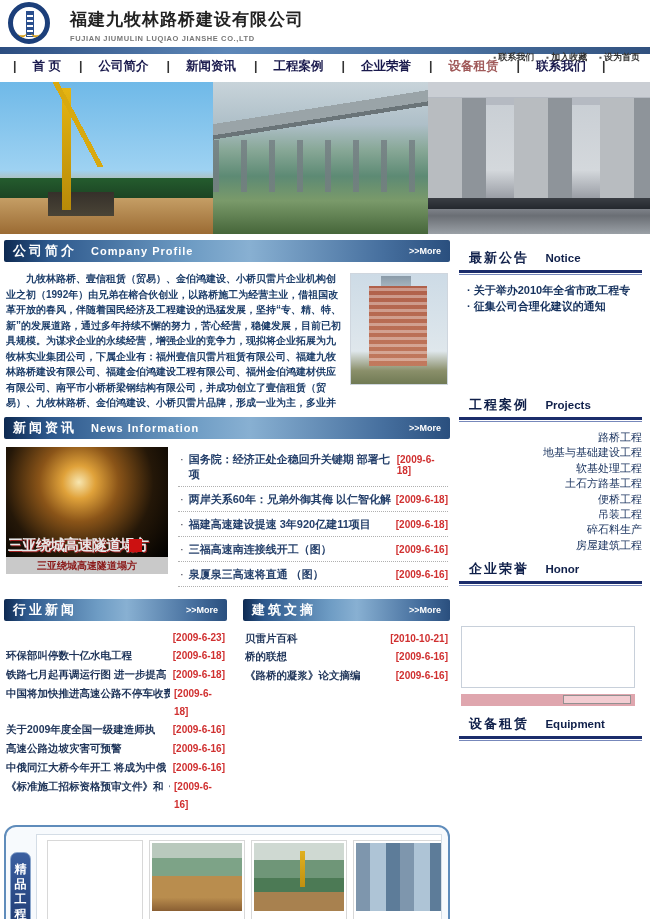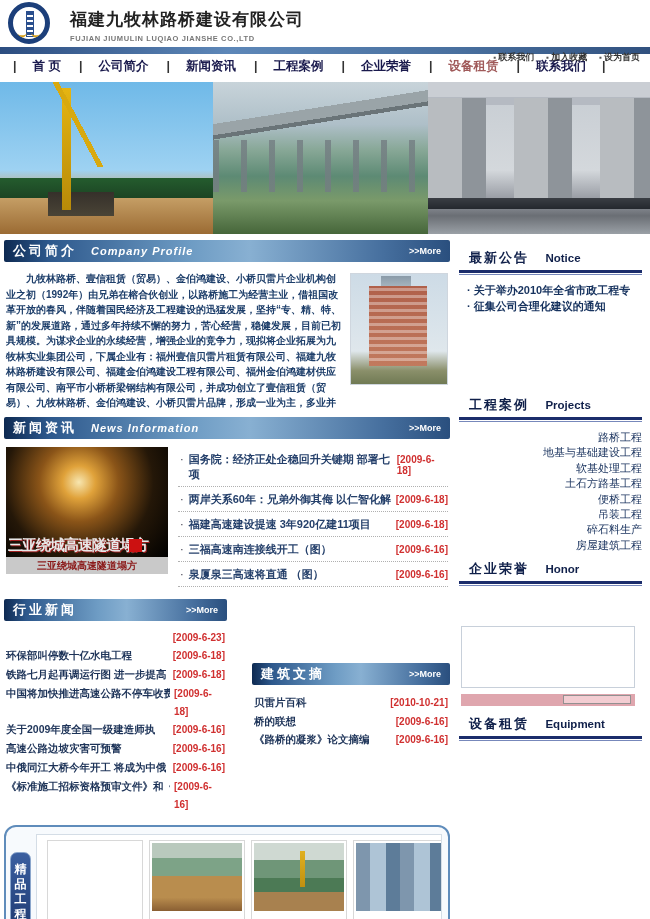--- a/index.html
+++ b/index.html
@@ -59,21 +59,21 @@
 
   
   .main { display: flex; padding-top: 6px; }
   .col-left { width: 455px; padding: 0 5px 0 4px; }
   .col-right { width: 195px; padding: 4px 8px 0 4px; }
 
   .sec-bar { height: 22px; border-radius: 2px; display: flex; align-items: center; padding: 0 9px;
     color: #fff; position: relative;
     background: linear-gradient(90deg,#0e2a52 0%,#2d588c 10%,#6e9cc4 42%,#88b0d2 55%,#466f9e 85%,#2a4f7e 100%); }
   .sec-bar .cn { font-size: 13px; font-weight: bold; letter-spacing: 3px; }
-  .sec-bar .en { font-size: 11px; font-weight: bold; margin-left: 14px; letter-spacing: 1px; font-style: italic; }
+  .sec-bar .en { font-size: 11px; font-weight: bold; margin-left: 14px; letter-spacing: 1px; }
   .more-link { margin-left: auto; font-size: 9px; font-weight: bold; color: #fff; text-decoration: none; }
 
   
   .profile { display: flex; padding: 9px 2px 6px 2px; }
   .profile p { flex: 1; font-size: 10px; font-weight: bold; line-height: 1.55; color: #1d3e6a; text-indent: 2em; padding-right: 8px; }
   .bldg-photo { width: 98px; height: 112px; margin-top: 2px; border: 1px solid #cfd6de;
     background:
       repeating-linear-gradient(180deg, rgba(255,255,255,.35) 0 3px, transparent 3px 7px) no-repeat 18px 14px / 58px 76px,
       linear-gradient(#b0604a,#c27a5e) no-repeat 18px 12px / 58px 80px,
       linear-gradient(#8a9aa8,#aab8c2) no-repeat 30px 2px / 30px 12px,
@@ -90,21 +90,21 @@
   .news-caption { height: 17px; line-height: 17px; text-align: center; background: #c9c9c9;
     color: #8b1a1a; font-size: 10px; font-weight: bold; }
   .news-list { flex: 1; }
   .news-item { display: flex; align-items: baseline; font-size: 11px; padding: 5px 0 4px 0;
     border-bottom: 1px dotted #b0b0b0; }
   .news-item .blt { color: #334; margin: 0 5px 0 2px; }
   .news-item .t { color: #25406b; text-decoration: none; font-weight: bold; }
   .news-item .d { margin-left: auto; color: #d03030; font-size: 10px; font-weight: bold; }
 
   
-  .subrow { display: flex; gap: 25px; margin-top: 8px; align-items: center; }
+  .subrow { display: flex; gap: 16px; margin-top: 8px; }
   .subcol-a { width: 223px; }
   .subcol-b { flex: 1; }
   .mini-list { padding: 8px 2px 0 2px; }
   .mini-item { display: flex; align-items: baseline; font-size: 10.5px; line-height: 1.78; }
   .mini-item .t { color: #1d3358; font-weight: bold; text-decoration: none; white-space: nowrap; overflow: hidden; }
   .mini-item .d { margin-left: auto; color: #d03030; font-size: 10px; font-weight: bold; padding-left: 4px; }
 
   
   .gallery { margin-top: 12px; position: relative; height: 134px; border: 2px solid #5f8cbb;
     border-radius: 12px; background: #f7fafd; padding: 7px 6px 7px 30px; }

